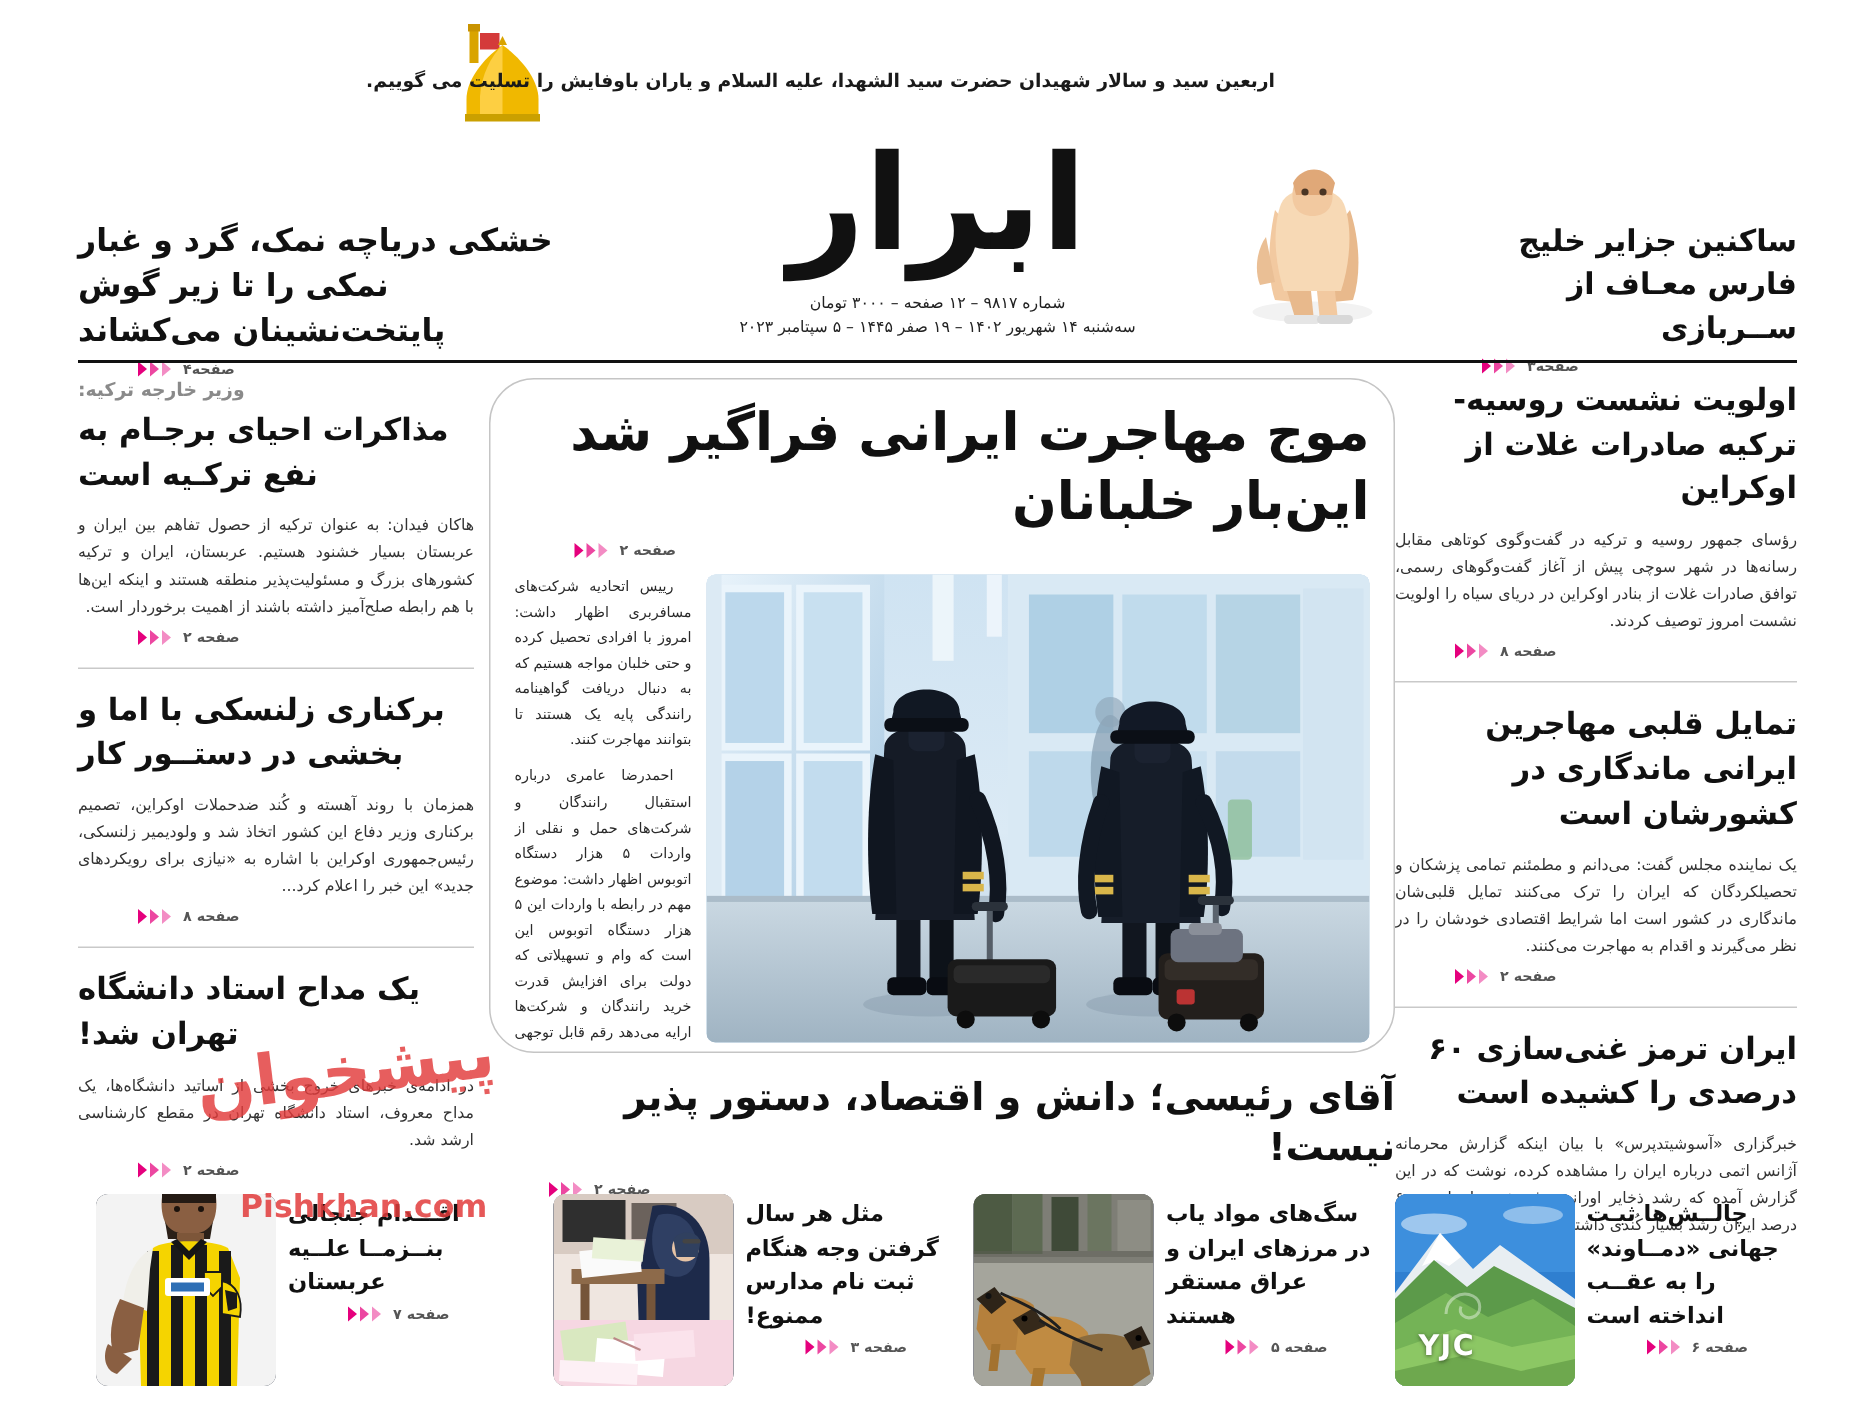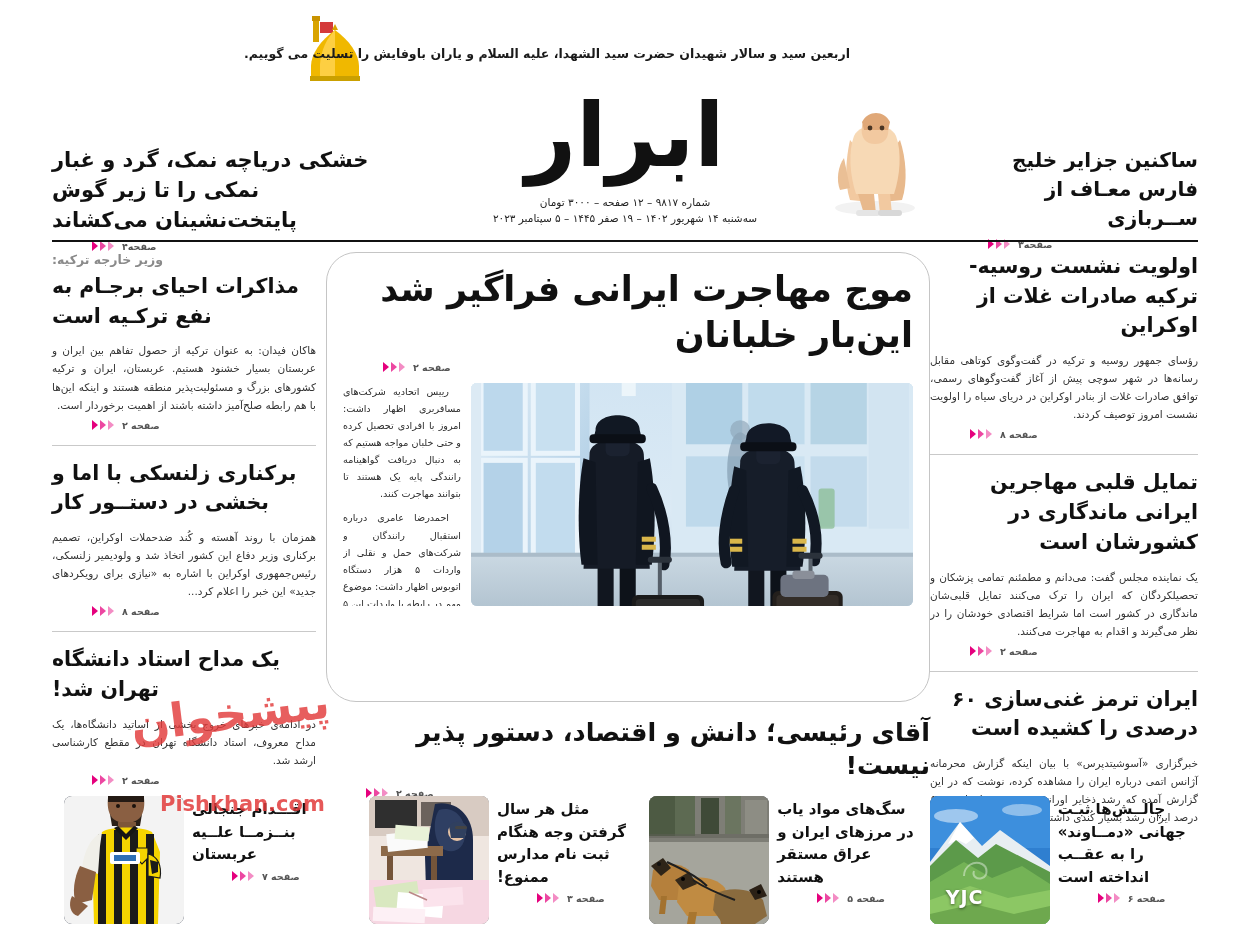--- a/index.html
+++ b/index.html
@@ -217,21 +217,21 @@
     line-height: 1.3;
     color: #111;
     text-align: right;
     letter-spacing: -0.5px;
   }
   .lead-body-wrap {
     display: flex;
     flex-direction: row;
     margin-top: 10px;
     gap: 10px;
-    height: 223px;
+    height: 312px;
   }
   .lead-photo {
     flex: 1 1 auto;
     border-radius: 6px;
     overflow: hidden;
     position: relative;
     background: #bcd4e6;
   }
   .lead-text {
     width: 118px;

